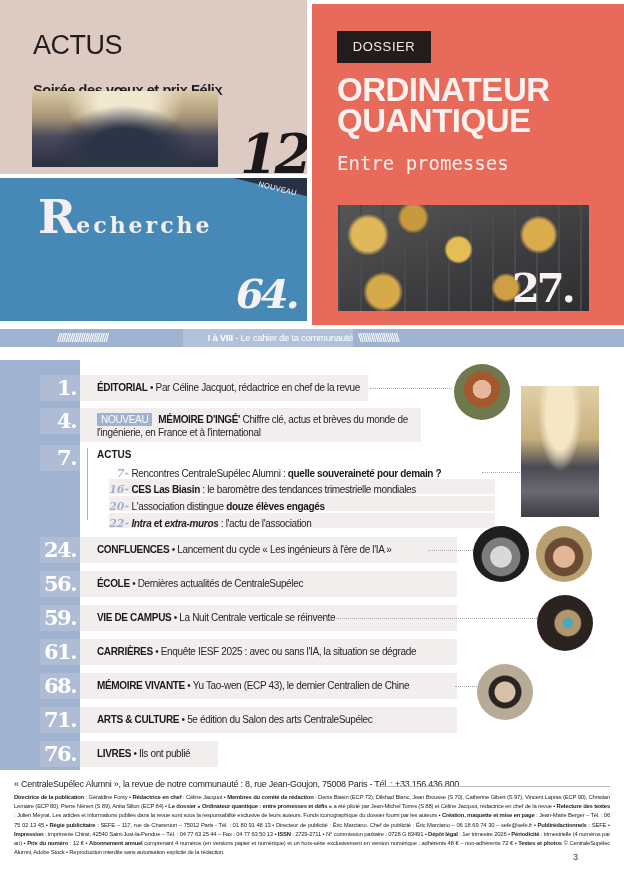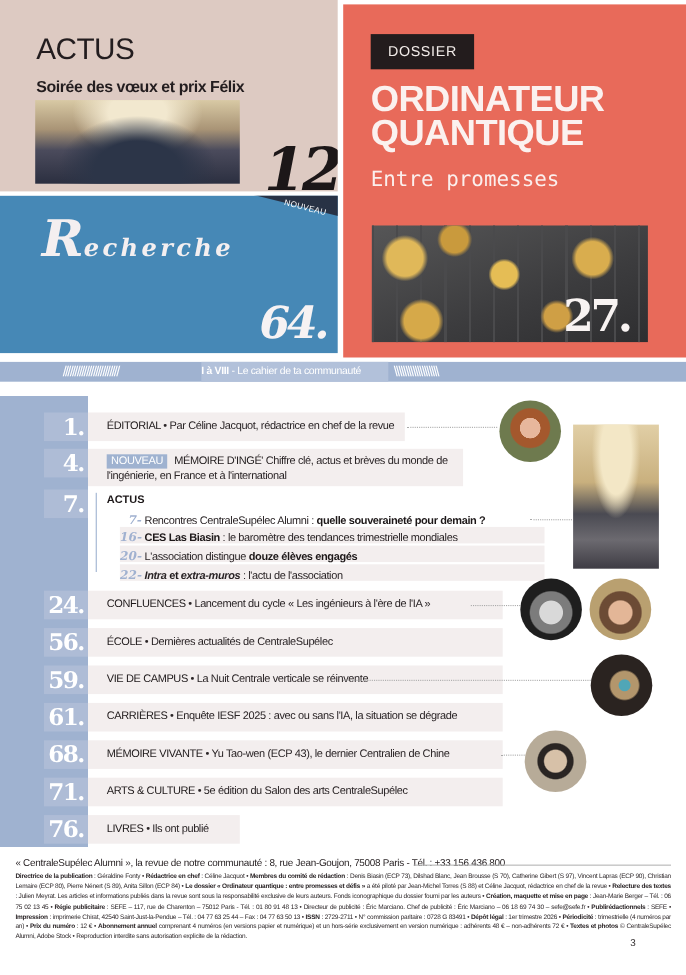--- a/index.html
+++ b/index.html
@@ -3,32 +3,32 @@
 <meta charset="utf-8">
 <style>
   * { box-sizing: border-box; margin: 0; padding: 0; }
   html, body { width: 624px; height: 886px; background: #ffffff; overflow: hidden; }
   body { position: relative; font-family: "Liberation Sans", "DejaVu Sans", sans-serif; color: #1e1a1b; }
 
   
   .blk { position: absolute; overflow: hidden; }
   #actus { left: 0; top: 0; width: 307px; height: 174px; background: #ddcac2; }
   #actus .h { position: absolute; left: 33px; top: 30px; font-size: 27px; font-weight: 400; letter-spacing: -0.5px; color: #231d1f; }
-  #actus .sub { position: absolute; left: 33px; top: 72px; font-size: 14.5px; font-weight: 700; letter-spacing: -0.4px; color: #231d1f; }
+  #actus .sub { position: absolute; left: 33px; top: 82px; font-size: 14.5px; font-weight: 700; letter-spacing: -0.4px; color: #231d1f; }
   #actus .photo { position: absolute; left: 32px; top: 91px; width: 186px; height: 76px;
      background:
        radial-gradient(ellipse at 50% 85%, #2c3548 0 30%, transparent 55%),
        radial-gradient(ellipse at 50% 15%, #f2e8cf 0 20%, transparent 45%),
        linear-gradient(180deg, #d8c9a4 0%, #a99476 35%, #4b4b5c 60%, #2b2f40 100%); }
   #actus .num { position: absolute; left: 240px; top: 122px; font-family: "DejaVu Serif", serif; font-style: italic; font-weight: 700; font-size: 54px; letter-spacing: -3px; color: #1c1718; }
 
   #rech { left: 0; top: 178px; width: 307px; height: 143px; background: #4688b6; }
   #rech .band { position: absolute; right: -18px; top: -4px; width: 110px; height: 26px; background: #283245; transform: rotate(14deg); transform-origin: right top; }
   #rech .tag { position: absolute; right: 10px; top: 6px; font-size: 7.5px; color: #ffffff; transform: rotate(14deg); letter-spacing: 0.3px; }
-  #rech .title { position: absolute; left: 38px; top: 12px; font-family: "DejaVu Serif", serif; font-style: italic; font-weight: 700; color: #f4eff0; white-space: nowrap; }
+  #rech .title { position: absolute; left: 38px; top: 12px; font-family: "DejaVu Serif", serif; font-weight: 700; color: #f4eff0; white-space: nowrap; }
   #rech .title .big { font-size: 46px; }
   #rech .title .rest { font-size: 22px; letter-spacing: 3px; }
   #rech .sub { position: absolute; left: 33px; top: 71px; width: 210px; font-size: 15.5px; font-weight: 700; line-height: 19px; letter-spacing: -0.6px; color: #f4f0f1; }
   #rech .num { position: absolute; left: 236px; top: 92px; font-family: "DejaVu Serif", serif; font-style: italic; font-weight: 700; font-size: 40px; letter-spacing: -3px; color: #f6f2f3; }
 
   #dossier { left: 312px; top: 4px; width: 316px; height: 321px; background: #e86a5a; }
   #dossier .pill { position: absolute; left: 25px; top: 27px; width: 94px; height: 32px; background: #231c1d; color: #f1ebe8; font-size: 13px; line-height: 32px; text-align: center; letter-spacing: 0.6px; }
   #dossier .title { position: absolute; left: 25px; top: 70px; font-size: 33px; font-weight: 700; line-height: 31px; letter-spacing: -0.5px; color: #fbf1ef; }
   #dossier .sub { position: absolute; left: 25px; top: 147px; font-family: "DejaVu Sans Mono", monospace; font-size: 19px; line-height: 24px; color: #fbefed; }
   #dossier .photo { position: absolute; left: 26px; top: 201px; width: 251px; height: 106px;
@@ -41,30 +41,30 @@
        radial-gradient(circle at 18% 82%, #d6a949 0 7%, transparent 9%),
        repeating-linear-gradient(90deg, #4a4a4c 0 2px, transparent 2px 22px),
        linear-gradient(160deg, #565657 0%, #3c3c3e 60%, #2e2e30 100%); }
   #dossier .num { position: absolute; left: 200px; top: 260px; font-family: "DejaVu Serif", serif; font-weight: 700; font-size: 40px; letter-spacing: -3px; color: #f8f3f2; }
 
   
   #cahier { position: absolute; left: 0; top: 329px; width: 624px; height: 18px; background: #9fb2d0; }
   #cahier .slashes { position: absolute; top: 1px; font-size: 13px; color: #ffffff; letter-spacing: -1.5px; font-weight: 400; }
   #cahier .s1 { left: 57px; }
   #cahier .s2 { left: 358px; }
-  #cahier .label { position: absolute; left: 183px; top: 0; width: 170px; height: 18px; background: #b2c1da; color: #ffffff; font-size: 9.5px; line-height: 18px; text-align: left; letter-spacing: -0.3px; }
+  #cahier .label { position: absolute; left: 183px; top: 0; width: 170px; height: 18px; background: #b2c1da; color: #ffffff; font-size: 9.5px; line-height: 18px; text-align: right; letter-spacing: -0.3px; }
   #cahier .label b { font-weight: 700; }
 
   
   #toc-col { position: absolute; left: 0; top: 360px; width: 80px; height: 410px; background: #9fb2d0; }
   .toc-row { position: absolute; left: 0; height: 26px; }
   .toc-num { position: absolute; left: 40px; width: 40px; text-align: right; padding-right: 4px; font-family: "DejaVu Serif", serif; font-weight: 700; font-size: 21px; color: #ffffff; background: #aebcd6; height: 26px; line-height: 26px; letter-spacing: -1.5px; }
   .toc-bar { position: absolute; left: 80px; height: 26px; background: #f3eeee; }
   .toc-text { position: absolute; left: 97px; font-size: 10px; line-height: 26px; white-space: nowrap; letter-spacing: -0.35px; color: #2a2426; }
-  .toc-text b { font-weight: 400; color: #1d1819; }
+  .toc-text b { font-weight: 700; color: #1d1819; }
   .dotline { position: absolute; height: 0; border-top: 1px dotted #a9a9a9; }
 
   #r-breves .toc-bar { height: 34px; }
   #r-breves .toc-text { line-height: 13px; top: 5px; }
   .badge-new { display: inline-block; background: #9fb2d0; color: #ffffff; padding: 0 4px; margin-right: 6px; letter-spacing: -0.3px; }
 
   #actus-group { position: absolute; left: 87px; top: 448px; width: 400px; height: 82px; }
   #actus-group .vline { position: absolute; left: 0; top: 0; width: 1px; height: 72px; background: #9fb2d0; }
   #actus-group .hd { position: absolute; left: 10px; top: 1px; font-size: 10px; font-weight: 700; color: #1d1819; }
   .sub-row { position: absolute; left: 22px; height: 15px; background: #f3eeee; width: 386px; }

